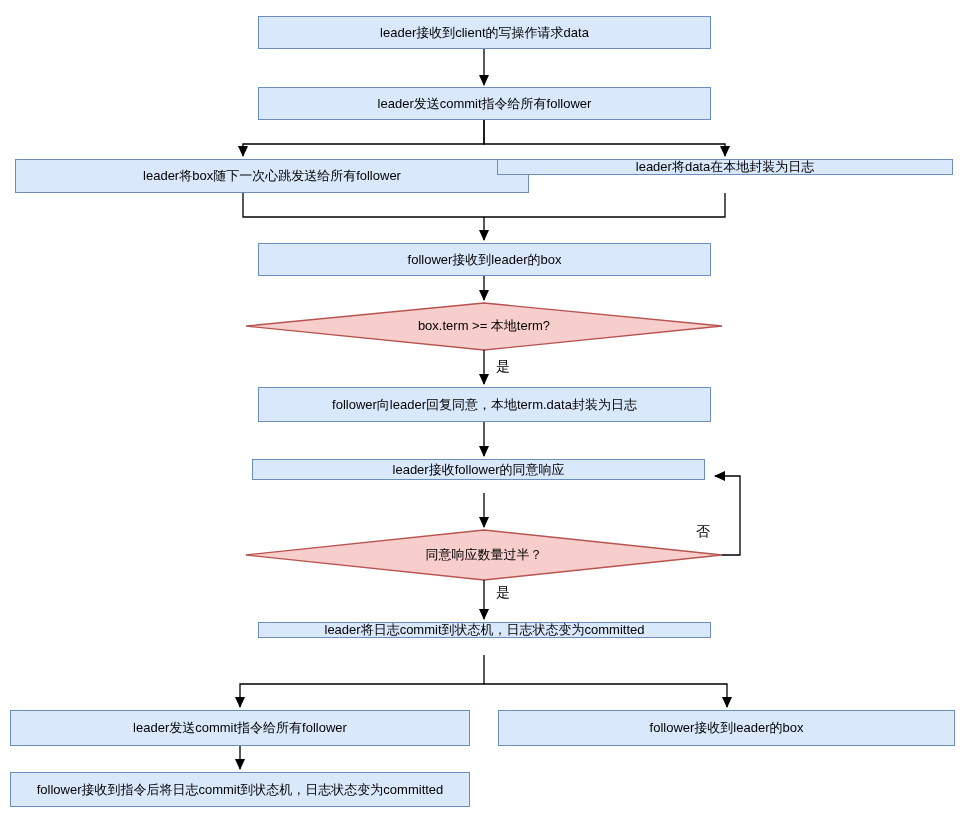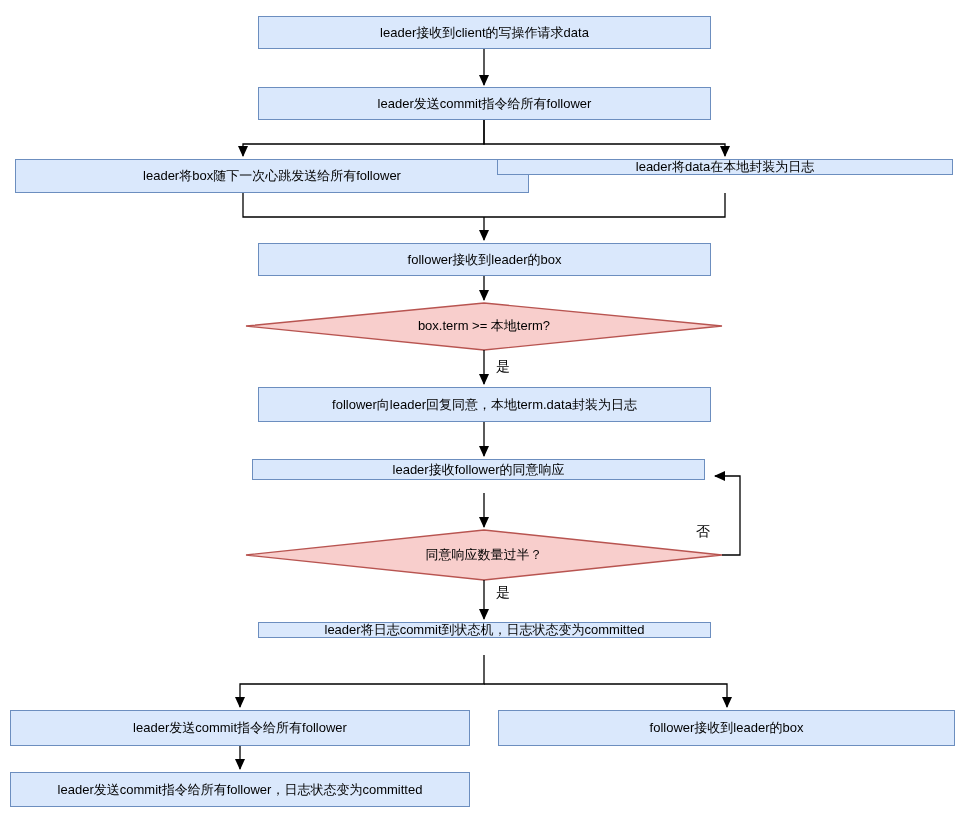--- a/index.html
+++ b/index.html
@@ -95,21 +95,21 @@
   <div class="node process" style="left:252px;top:459px;width:453px;height:21px">leader接收follower的同意响应</div>
 
   <div class="node decision-label" style="left:334px;top:544px;width:300px;height:22px">同意响应数量过半？</div>
 
   <div class="node process" style="left:258px;top:622px;width:453px;height:16px">leader将日志commit到状态机，日志状态变为committed</div>
 
   <div class="node process" style="left:10px;top:710px;width:460px;height:36px">leader发送commit指令给所有follower</div>
 
   <div class="node process" style="left:498px;top:710px;width:457px;height:36px">follower接收到leader的box</div>
 
-  <div class="node process" style="left:10px;top:772px;width:460px;height:35px">leader发送commit指令给所有follower，日志状态变为committed</div>
+  <div class="node process" style="left:10px;top:772px;width:460px;height:35px">follower接收到指令后将日志commit到状态机，日志状态变为committed</div>
 
   <span class="edge-label" style="left:503px;top:366px">是</span>
 
   <span class="edge-label" style="left:503px;top:592px">是</span>
 
   <span class="edge-label" style="left:703px;top:531px">否</span>
 
 </div>
 
 </body></html>

